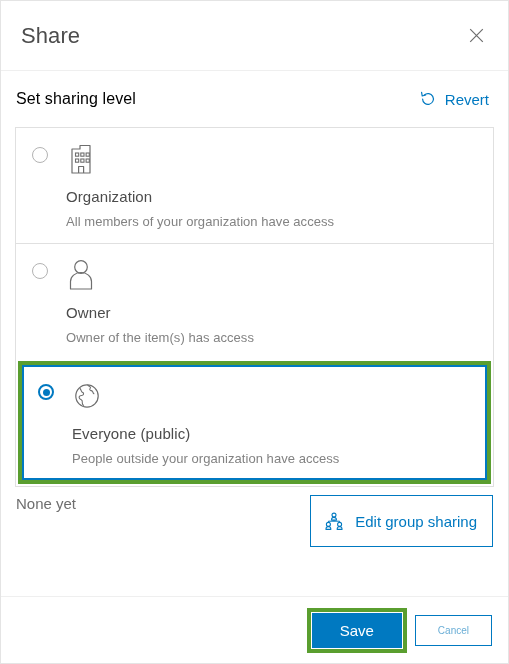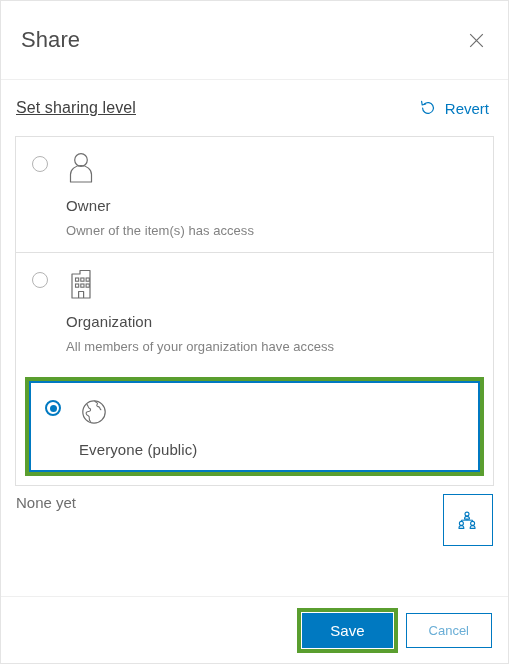--- a/index.html
+++ b/index.html
@@ -20,21 +20,21 @@
     height: 664px;
     box-sizing: border-box;
     background: #ffffff;
     border: 1px solid #e4e4e4;
     display: flex;
     flex-direction: column;
   }
 
   
   .dialog-header {
-    height: 79px;
+    height: 70px;
     box-sizing: border-box;
     border-bottom: 1px solid #efefef;
     display: flex;
     align-items: center;
     padding: 0 18px 0 20px;
     flex: none;
   }
   .dialog-title {
     font-size: 22px;
     font-weight: 400;
@@ -61,25 +61,24 @@
   }
 
   .section-head {
     display: flex;
     align-items: center;
     height: 56px;
     padding: 0 1px;
   }
   .section-title {
     font-size: 16px;
-    color: #404040;
+    color: #000000;
     font-weight: 400;
     flex: 1;
     letter-spacing: .1px;
-    text-decoration: underline;
   }
   .revert-btn {
     display: flex;
     align-items: center;
     gap: 8px;
     color: #0079c1;
     font-size: 15px;
     cursor: pointer;
     padding-right: 4px;
   }
@@ -151,21 +150,21 @@
     margin: 9px 0 0 34px;
     letter-spacing: .05px;
   }
 
   
   .option.highlight {
     outline: 4px solid #5a9e2f;
     outline-offset: 0px;
     border: 2px solid #0079c1;
     padding: 12px 14px 12px 14px;
-    margin: 13px;
+    margin: 6px;
     z-index: 4;
   }
   .option.highlight + .option,
   .option.highlight { border-top-color: #0079c1; }
 
   
   .group-section { padding-top: 8px; }
   .group-row {
     display: flex;
     height: 52px;
@@ -214,21 +213,21 @@
     font-size: 15px;
     font-family: "Liberation Sans", sans-serif;
     padding: 9px 28px;
     cursor: pointer;
     display: block;
   }
   .btn-cancel {
     background: #ffffff;
     color: #6aaed6;
     border: 1px solid #0079c1;
-    font-size: 13px;
+    font-size: 10px;
     font-family: "Liberation Sans", sans-serif;
     padding: 9px 22px;
     cursor: pointer;
   }
 </style>
 </head>
 <body>
 
 <div class="dialog">
 
@@ -250,34 +249,20 @@
           <svg width="18" height="18" viewBox="0 0 18 18" aria-hidden="true">
             <path d="M3.6 9a5.4 5.4 0 1 0 1.7-3.95" stroke="#0079c1" stroke-width="1.2" fill="none" stroke-linecap="round"></path>
             <path d="M2.6 2.3 L3.2 6.0 L6.7 5.0" stroke="#0079c1" stroke-width="1.2" fill="none" stroke-linecap="round" stroke-linejoin="round"></path>
           </svg>
         </span>
         <span>Revert</span>
       </div>
     </div>
 
     <div class="option-list">
-
-      <div class="option">
-        <div class="option-top">
-          <span class="radio"></span>
-          <span class="opt-icon">
-            <svg width="30" height="34" viewBox="0 0 30 34" aria-hidden="true">
-              <circle cx="15" cy="9" r="6.3" stroke="#6e6e6e" stroke-width="1.2" fill="none"></circle>
-              <path d="M4.5 31 V23.5 a10.5 9 0 0 1 21 0 V31 Z" stroke="#6e6e6e" stroke-width="1.2" fill="none" stroke-linejoin="round"></path>
-            </svg>
-          </span>
-        </div>
-        <div class="opt-label">Owner</div>
-        <div class="opt-desc">Owner of the item(s) has access</div>
-      </div>
 
       <div class="option">
         <div class="option-top">
           <span class="radio"></span>
           <span class="opt-icon">
             <svg width="30" height="34" viewBox="0 0 30 34" aria-hidden="true">
               <path d="M6 31 V7 h8 V3.5 h10 V31 Z" stroke="#6e6e6e" stroke-width="1.2" fill="none" stroke-linejoin="round"></path>
               <rect x="9.5" y="11" width="3.2" height="3.2" stroke="#6e6e6e" stroke-width="1.1" fill="none"></rect>
               <rect x="14.8" y="11" width="3.2" height="3.2" stroke="#6e6e6e" stroke-width="1.1" fill="none"></rect>
               <rect x="20.1" y="11" width="3.2" height="3.2" stroke="#6e6e6e" stroke-width="1.1" fill="none"></rect>
@@ -285,51 +270,67 @@
               <rect x="14.8" y="17" width="3.2" height="3.2" stroke="#6e6e6e" stroke-width="1.1" fill="none"></rect>
               <rect x="20.1" y="17" width="3.2" height="3.2" stroke="#6e6e6e" stroke-width="1.1" fill="none"></rect>
               <path d="M12.6 31 V24.5 h5 V31" stroke="#6e6e6e" stroke-width="1.2" fill="none" stroke-linejoin="round"></path>
             </svg>
           </span>
         </div>
         <div class="opt-label">Organization</div>
         <div class="opt-desc">All members of your organization have access</div>
       </div>
 
+      <div class="option">
+        <div class="option-top">
+          <span class="radio"></span>
+          <span class="opt-icon">
+            <svg width="30" height="34" viewBox="0 0 30 34" aria-hidden="true">
+              <circle cx="15" cy="9" r="6.3" stroke="#6e6e6e" stroke-width="1.2" fill="none"></circle>
+              <path d="M4.5 31 V23.5 a10.5 9 0 0 1 21 0 V31 Z" stroke="#6e6e6e" stroke-width="1.2" fill="none" stroke-linejoin="round"></path>
+            </svg>
+          </span>
+        </div>
+        <div class="opt-label">Owner</div>
+        <div class="opt-desc">Owner of the item(s) has access</div>
+      </div>
+
       <div class="option highlight">
         <div class="option-top">
           <span class="radio checked"></span>
           <span class="opt-icon">
             <svg width="30" height="34" viewBox="0 0 30 34" aria-hidden="true">
               <circle cx="15" cy="17" r="11.2" stroke="#6e6e6e" stroke-width="1.2" fill="none"></circle>
               <path d="M8 9.5 c1.5 1.6 1 3.4 2.6 3.9 c1.4 .4 1.1 2.1 .2 2.7 c-1.1 .7 -2.6 .2 -3.4 1.3 c-.8 1.1 .4 2.6 1.6 3.1 c1.2 .5 1.5 2 1.3 3.3 c-.1 1 .4 2 1.3 2.6" stroke="#6e6e6e" stroke-width="1.1" fill="none" stroke-linecap="round" stroke-linejoin="round"></path>
               <path d="M15.8 6 c.6 1.3 2.2 1 2.6 2.2 c.3 1 -.9 1.5 -.6 2.5 c.3 .9 1.7 .8 2.5 1.5 c.9 .8 .6 2.1 1.6 2.6" stroke="#6e6e6e" stroke-width="1.1" fill="none" stroke-linecap="round" stroke-linejoin="round"></path>
             </svg>
           </span>
         </div>
         <div class="opt-label">Everyone (public)</div>
+        <div class="opt-desc">People outside your organization have access</div>
       </div>
 
     </div>
 
     <div class="group-section">
       <div class="group-row">
         <div class="group-none">None yet</div>
         <div class="edit-group-btn">
           <span>
             <svg width="20" height="19" viewBox="0 0 20 19" aria-hidden="true">
               <circle cx="10" cy="3.1" r="2.0" stroke="#0079c1" stroke-width="1.1" fill="none"></circle>
               <path d="M7.6 8.1 V7.4 a2.4 2.0 0 0 1 4.8 0 V8.1 Z" stroke="#0079c1" stroke-width="1.1" fill="none" stroke-linejoin="round"></path>
               <circle cx="4.4" cy="12.4" r="2.0" stroke="#0079c1" stroke-width="1.1" fill="none"></circle>
               <path d="M2.0 17.4 V16.7 a2.4 2.0 0 0 1 4.8 0 V17.4 Z" stroke="#0079c1" stroke-width="1.1" fill="none" stroke-linejoin="round"></path>
               <circle cx="15.6" cy="12.4" r="2.0" stroke="#0079c1" stroke-width="1.1" fill="none"></circle>
               <path d="M13.2 17.4 V16.7 a2.4 2.0 0 0 1 4.8 0 V17.4 Z" stroke="#0079c1" stroke-width="1.1" fill="none" stroke-linejoin="round"></path>
               <path d="M4.4 10.1 V9.2 H15.6 V10.1 M10 9.2 V8.2" stroke="#0079c1" stroke-width="1.0" fill="none"></path>
             </svg>
           </span>
+          <span>Edit group sharing</span>
         </div>
       </div>
     </div>
 
   </div>
 
   <div class="dialog-footer">
     <div class="save-wrap">
       <button class="btn-save">Save</button>
     </div>

